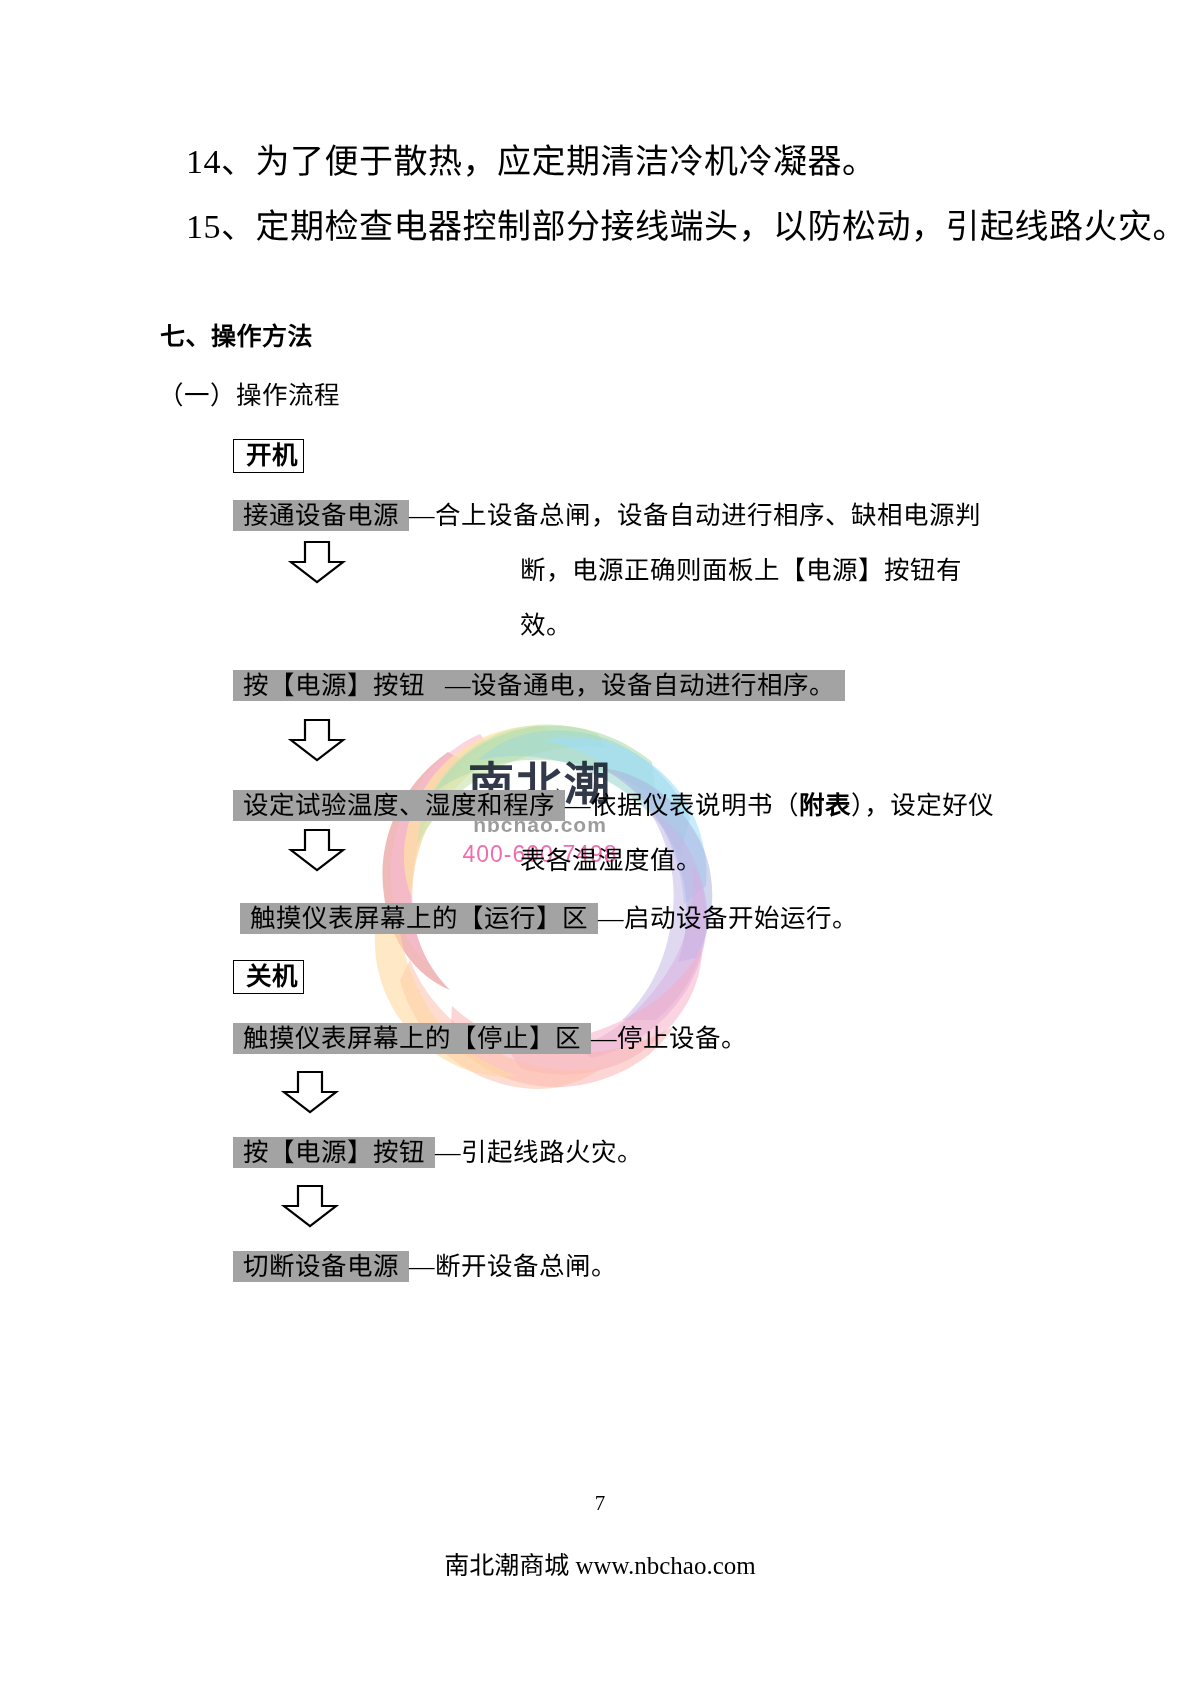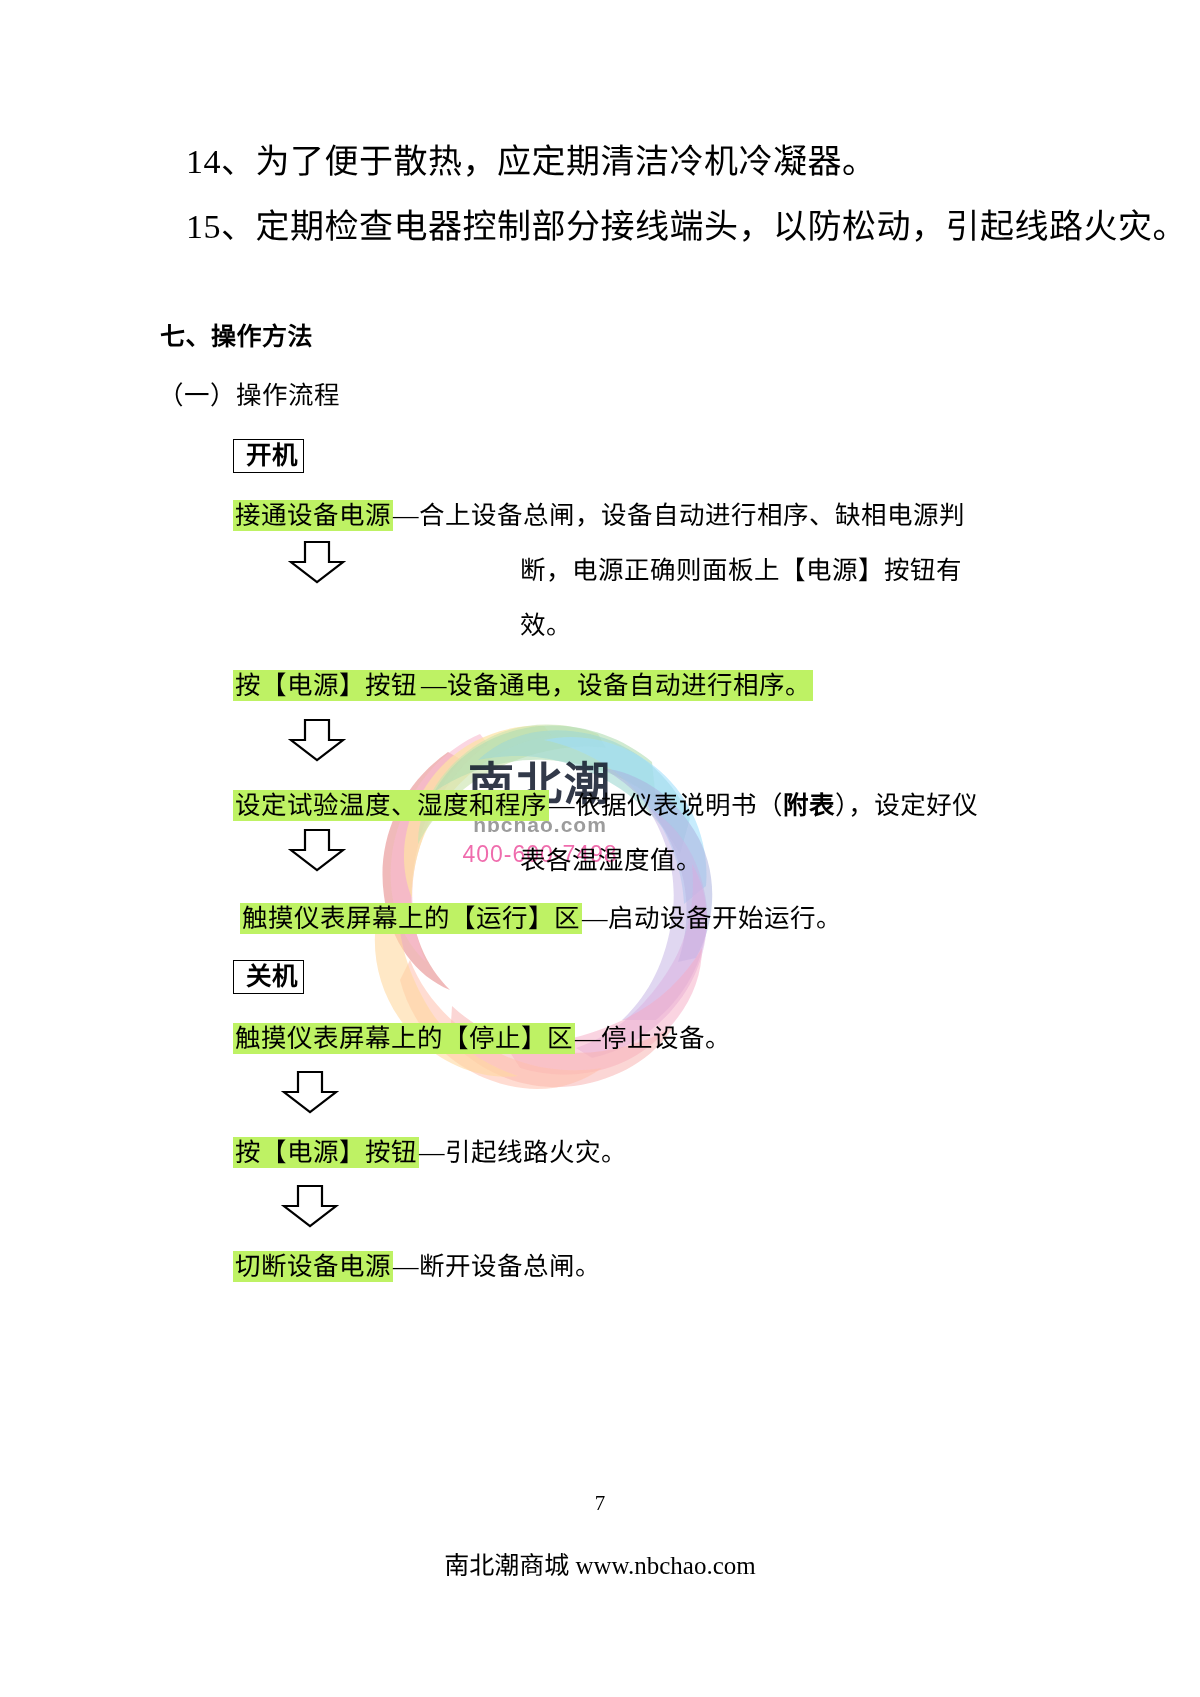--- a/index.html
+++ b/index.html
@@ -84,22 +84,22 @@
     font-size: 25px;
   }
   .boxed {
     border: 1.5px solid #000;
     padding: 1px 5px 2px 12px;
     font-weight: bold;
     display: inline-block;
     line-height: 1.15;
   }
   .hl {
-    background: #bef264;
-    padding: 1px 2px;
+    background: #a3a3a3;
+    padding: 1px 10px;
   }
   .b { font-weight: bold; }
 
   
   .arrow {
     position: absolute;
     z-index: 2;
   }
   .arrow svg { display: block; }
 

